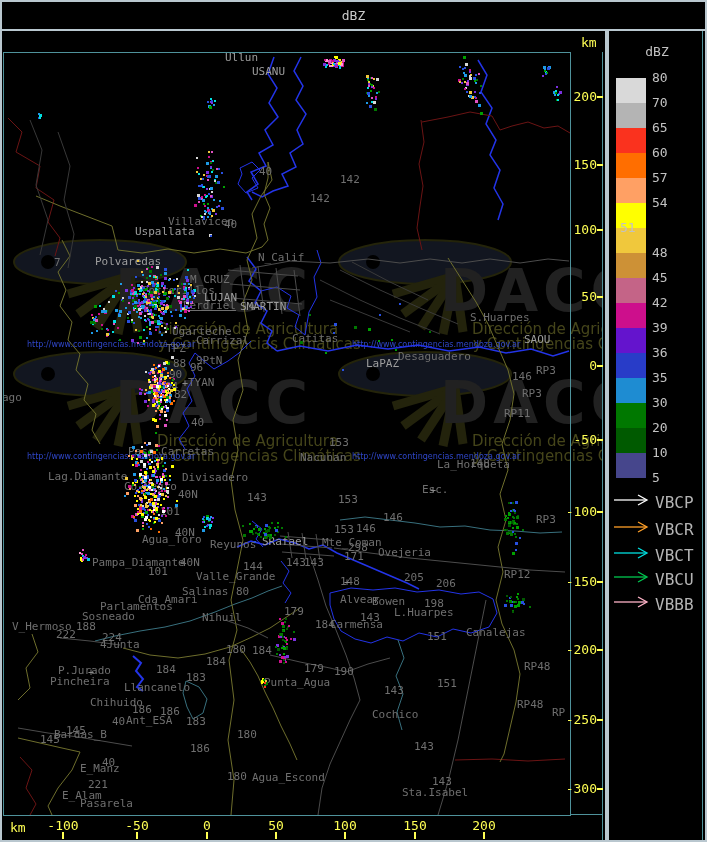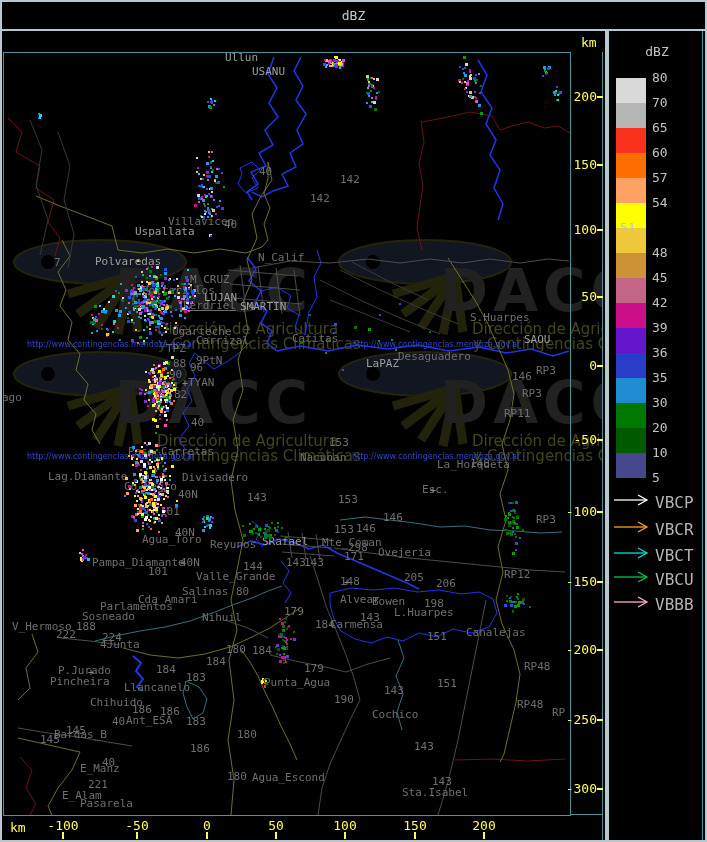--- a/index.html
+++ b/index.html
@@ -294,21 +294,21 @@
         <div class="mlabel" style="position: absolute; left: 80px; top: 763px;">E_Manz</div>
         <div class="mlabel" style="position: absolute; left: 88px; top: 779px;">221</div>
         <div class="mlabel" style="position: absolute; left: 62px; top: 790px;">E_Alam</div>
         <div class="mlabel" style="position: absolute; left: 80px; top: 798px;">Pasarela</div>
         <div class="mlabel" style="position: absolute; left: 227px; top: 771px;">180</div>
         <div class="mlabel" style="position: absolute; left: 252px; top: 772px;">Agua_Escond</div>
         <div class="mlabel" style="position: absolute; left: 226px; top: 644px;">180</div>
         <div class="mlabel" style="position: absolute; left: 252px; top: 645px;">184</div>
         <div class="mlabel" style="position: absolute; left: 206px; top: 656px;">184</div>
         <div class="mlabel" style="position: absolute; left: 304px; top: 663px;">179</div>
-        <div class="mlabel" style="position: absolute; left: 334px; top: 694px;">190</div>
+        <div class="mlabel" style="position: absolute; left: 334px; top: 666px;">190</div>
         <div class="mlabel" style="position: absolute; left: 264px; top: 677px;">Punta_Agua</div>
         <div class="mlabel" style="position: absolute; left: 384px; top: 685px;">143</div>
         <div class="mlabel" style="position: absolute; left: 437px; top: 678px;">151</div>
         <div class="mlabel" style="position: absolute; left: 372px; top: 709px;">Cochico</div>
         <div class="mlabel" style="position: absolute; left: 414px; top: 741px;">143</div>
         <div class="mlabel" style="position: absolute; left: 432px; top: 776px;">143</div>
         <div class="mlabel" style="position: absolute; left: 402px; top: 787px;">Sta.Isabel</div>
         <div class="mlabel" style="position: absolute; left: 2px; top: 392px;">ago</div>
         <div class="mplus" style="position: absolute; left: 250px; top: 303px;">+</div>
         <div class="mplus" style="position: absolute; left: 182px; top: 379px;">+</div>

